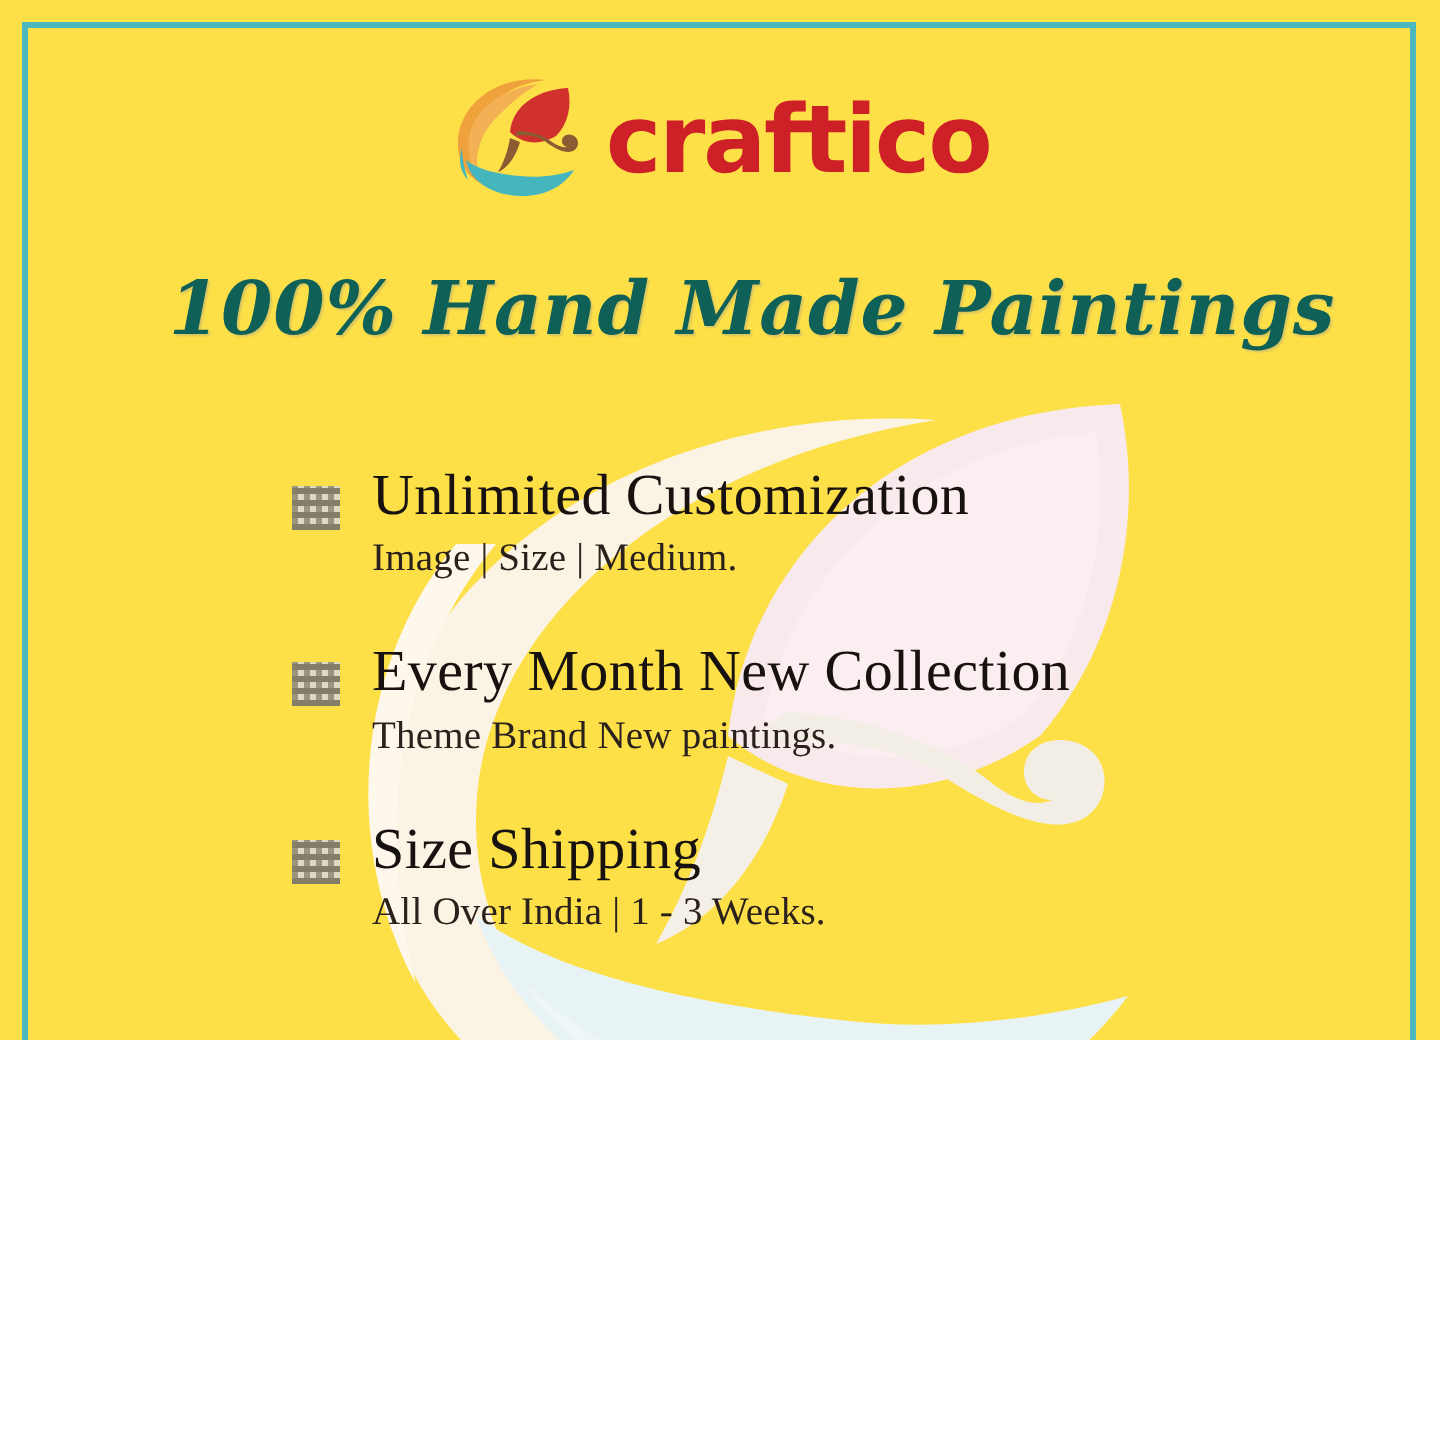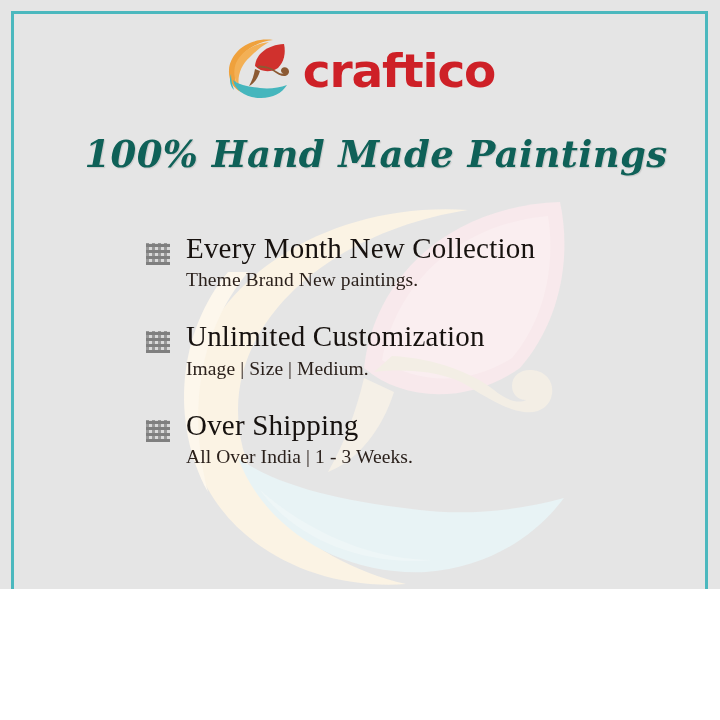--- a/index.html
+++ b/index.html
@@ -10,22 +10,22 @@
   body {
     width: 720px;
     height: 720px;
     overflow: hidden;
     font-family: "Liberation Serif", "DejaVu Serif", serif;
   }
 
   #banner {
     position: relative;
     width: 720px;
-    height: 589px;
-    background: #e5e5e5;
+    height: 520px;
+    background: #fde047;
     box-sizing: border-box;
     overflow: hidden;
   }
 
   
   #frame {
     position: absolute;
     left: 11px;
     top: 11px;
     width: 697px;
@@ -180,32 +180,32 @@
     </svg>
     <div id="brand-name">craftico</div>
   </div>
 
   <div id="tagline">100% Hand Made Paintings</div>
 
   <div id="features">
 
     <div class="feature">
       <span class="weave-icon"></span>
+      <div class="feature-title">Unlimited Customization</div>
+      <div class="feature-sub">Image | Size | Medium.</div>
+    </div>
+
+    <div class="feature">
+      <span class="weave-icon"></span>
       <div class="feature-title">Every Month New Collection</div>
       <div class="feature-sub">Theme Brand New paintings.</div>
     </div>
 
     <div class="feature">
       <span class="weave-icon"></span>
-      <div class="feature-title">Unlimited Customization</div>
-      <div class="feature-sub">Image | Size | Medium.</div>
-    </div>
-
-    <div class="feature">
-      <span class="weave-icon"></span>
-      <div class="feature-title">Over Shipping</div>
+      <div class="feature-title">Size Shipping</div>
       <div class="feature-sub">All Over India | 1 - 3 Weeks.</div>
     </div>
 
 
   </div>
 
 </div>
 
 </body></html>

